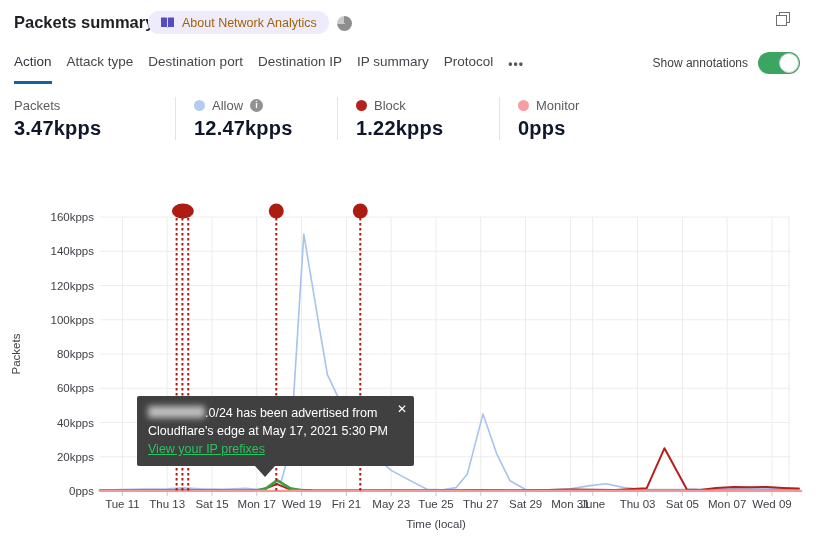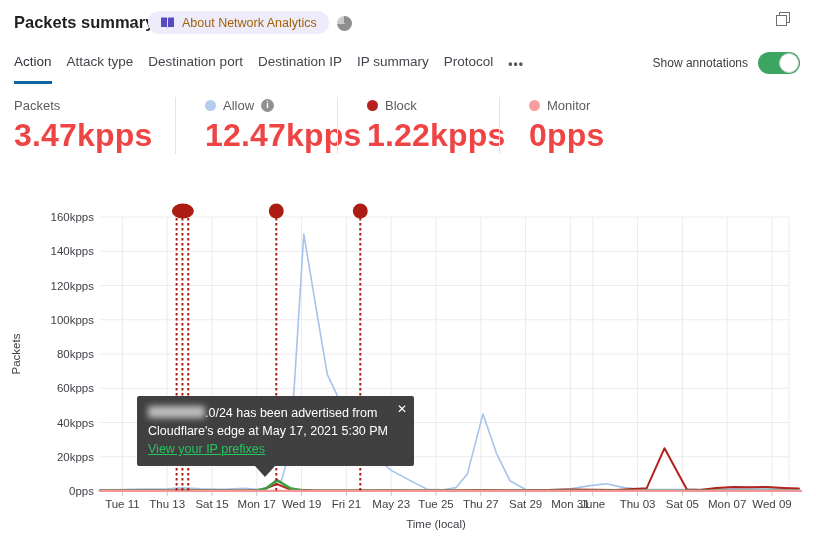--- a/index.html
+++ b/index.html
@@ -21,27 +21,27 @@
   .tab.active{border-bottom-color:#15639e;color:#32353b;}
   .tab.more{font-weight:700;letter-spacing:1px;color:#55585e;font-size:12px;padding-bottom:10px;}
   .annot-ctl{position:absolute;right:16px;top:52px;display:flex;align-items:center;gap:10px;}
   .annot-label{font-size:12px;color:#3a3d42;}
   .toggle{position:relative;width:42px;height:22px;border-radius:11px;background:#3ba561;cursor:pointer;}
   .toggle .knob{position:absolute;top:1px;right:1px;width:20px;height:20px;border-radius:50%;
                 background:#fff;border:1px solid #c9c9c9;box-sizing:border-box;}
   
   .stats{position:absolute;left:14px;top:97px;display:flex;}
   .stat{box-sizing:border-box;padding-right:10px;}
-  .stat+.stat{border-left:1px solid #e4e4e4;padding-left:29px;}
+  .stat+.stat{border-left:1px solid #e4e4e4;padding-left:18px;}
   .stat-head{display:flex;align-items:center;gap:7px;height:16px;}
   .dot{width:11px;height:11px;border-radius:50%;flex:none;}
   .stat-label{font-size:13px;color:#5c5c5c;}
   .info{width:13px;height:13px;border-radius:50%;background:#8f9193;color:#fff;font-size:9px;font-weight:700;
         display:flex;align-items:center;justify-content:center;cursor:pointer;}
-  .stat-value{font-size:32px;font-weight:700;color:#ef4444;margin-top:4px;letter-spacing:.2px;}
+  .stat-value{font-size:20px;font-weight:700;color:#0f172a;margin-top:4px;letter-spacing:.2px;}
   
   #chart{position:absolute;left:0;top:190px;}
   #chart text{font-family:"Liberation Sans","DejaVu Sans",sans-serif;fill:#3e4147;font-size:11.5px;}
   
   .tooltip{position:absolute;left:137px;top:396px;width:252px;background:#404040;color:#fff;
            border-radius:2px;padding:8px 14px 8px 11px;font-size:12.5px;line-height:18px;z-index:5;}
   .tooltip .caret{position:absolute;left:118px;top:100%;width:0;height:0;
                   border-left:10px solid transparent;border-right:10px solid transparent;border-top:11px solid #404040;}
   .tt-close{position:absolute;right:7px;top:4px;font-size:12px;font-weight:700;cursor:pointer;color:#fff;}
   .blur{display:inline-block;width:57px;height:12px;background:#bfbfbf;filter:blur(3px);

